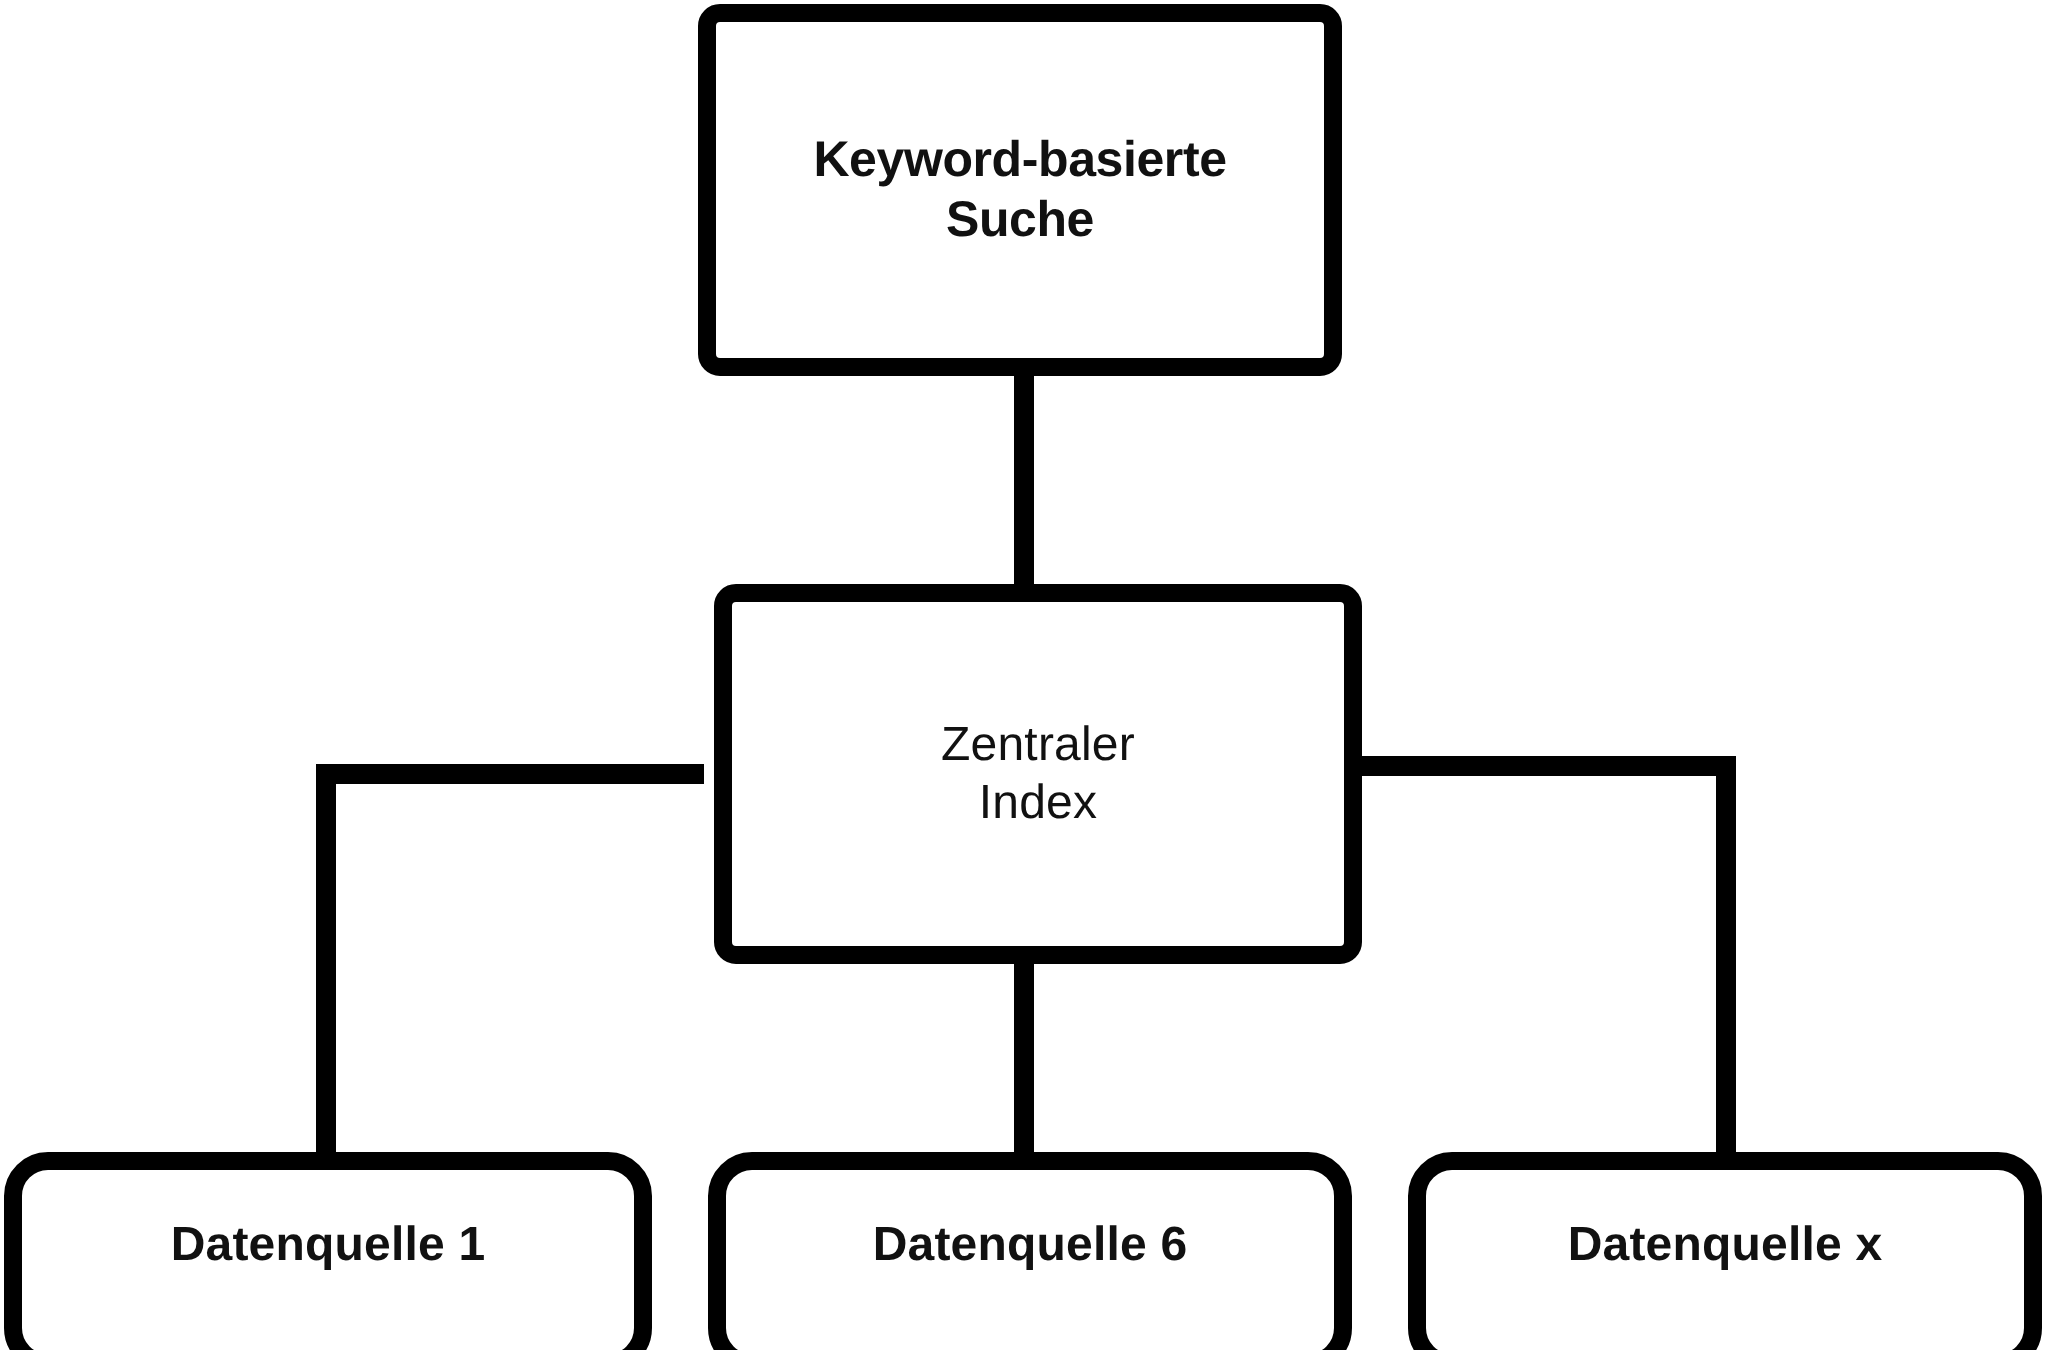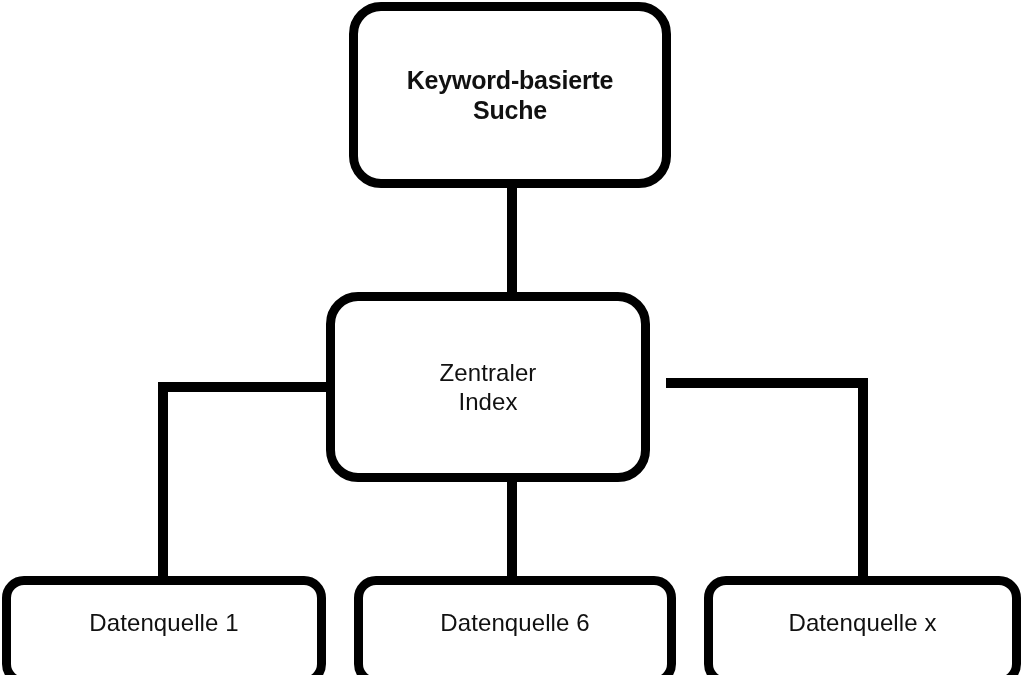--- a/index.html
+++ b/index.html
@@ -23,21 +23,21 @@
     top: 0;
     width: 1024px;
     height: 675px;
     display: block;
   }
   .node-box {
     position: absolute;
     box-sizing: border-box;
     background: #ffffff;
     border: 9px solid #000000;
-    border-radius: 32px;
+    border-radius: 11px;
     display: flex;
     align-items: center;
     justify-content: center;
     text-align: center;
     color: #111111;
     line-height: 1.22;
     z-index: 2;
   }
   .node-label {
     display: block;
@@ -49,38 +49,38 @@
     top: 2px;
     width: 322px;
     height: 186px;
   }
   #node-search .node-label {
     font-size: 25px;
     font-weight: 700;
     letter-spacing: -0.2px;
   }
   #node-index {
-    left: 326px;
+    left: 357px;
     top: 292px;
     width: 324px;
     height: 190px;
   }
   #node-index .node-label {
     font-size: 24px;
     font-weight: 400;
     letter-spacing: 0.1px;
   }
   .node-source {
     top: 576px;
     height: 110px;
     border-radius: 22px;
   }
   .node-source .node-label {
     font-size: 24px;
-    font-weight: 400;
+    font-weight: 700;
     letter-spacing: 0.1px;
     position: relative;
     top: -8px;
   }
   #node-source-1 {
     left: 2px;
     width: 324px;
   }
   #node-source-2 {
     left: 354px;

